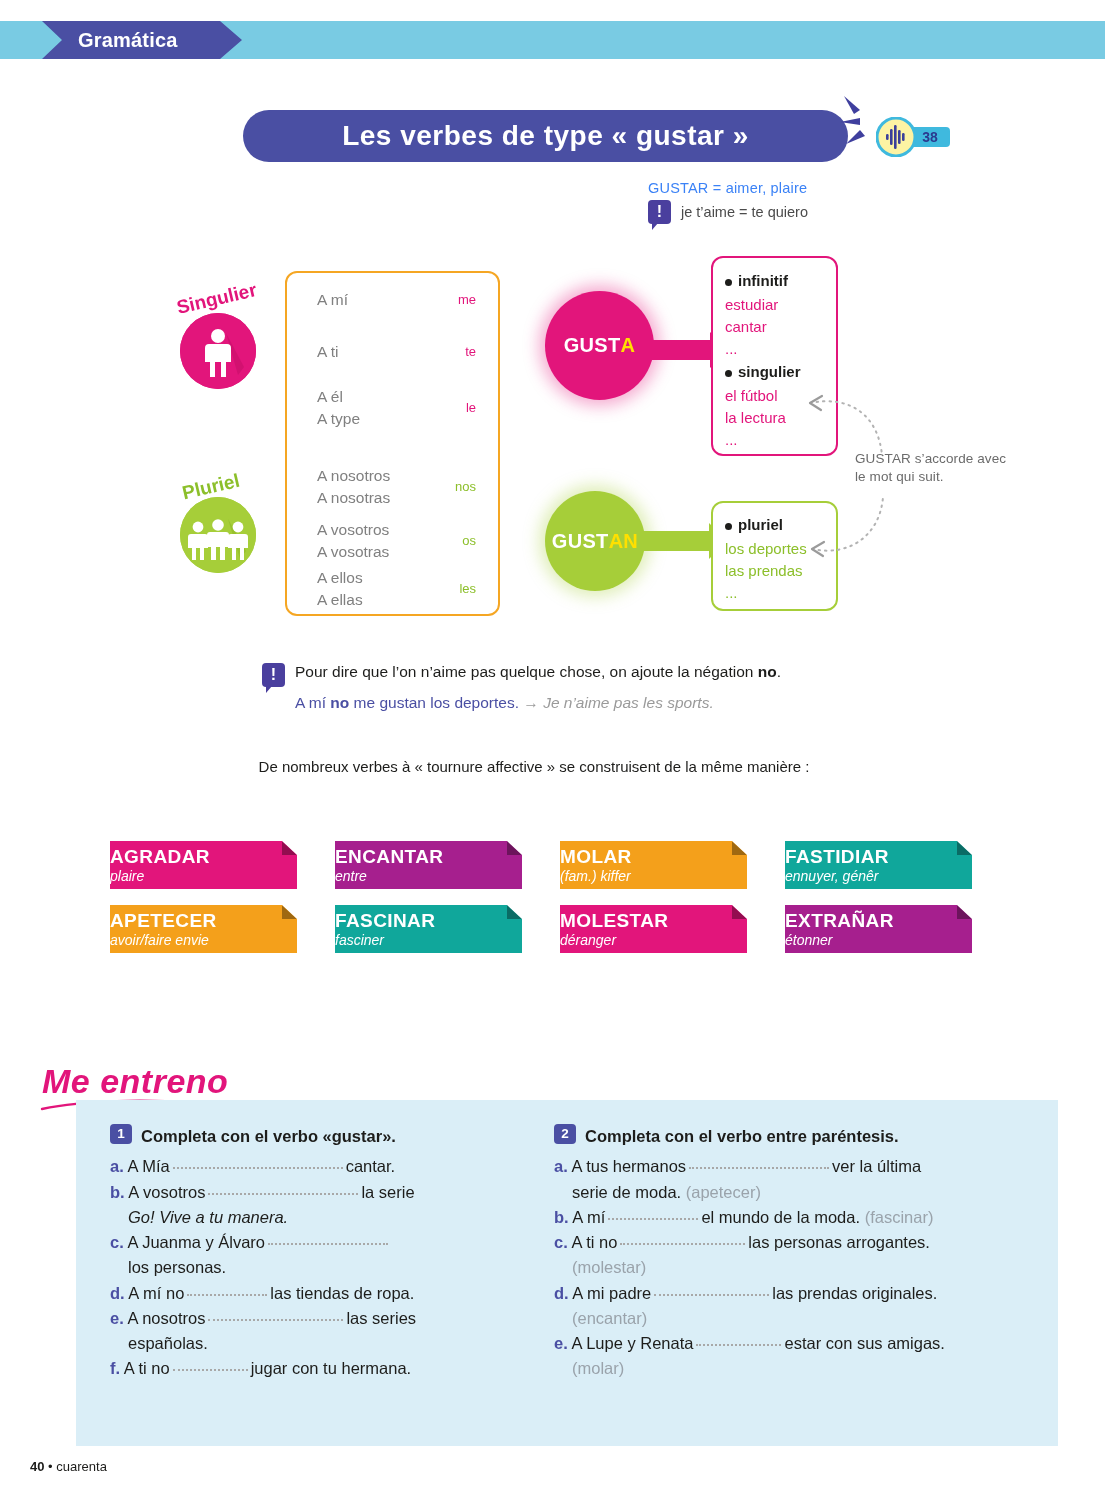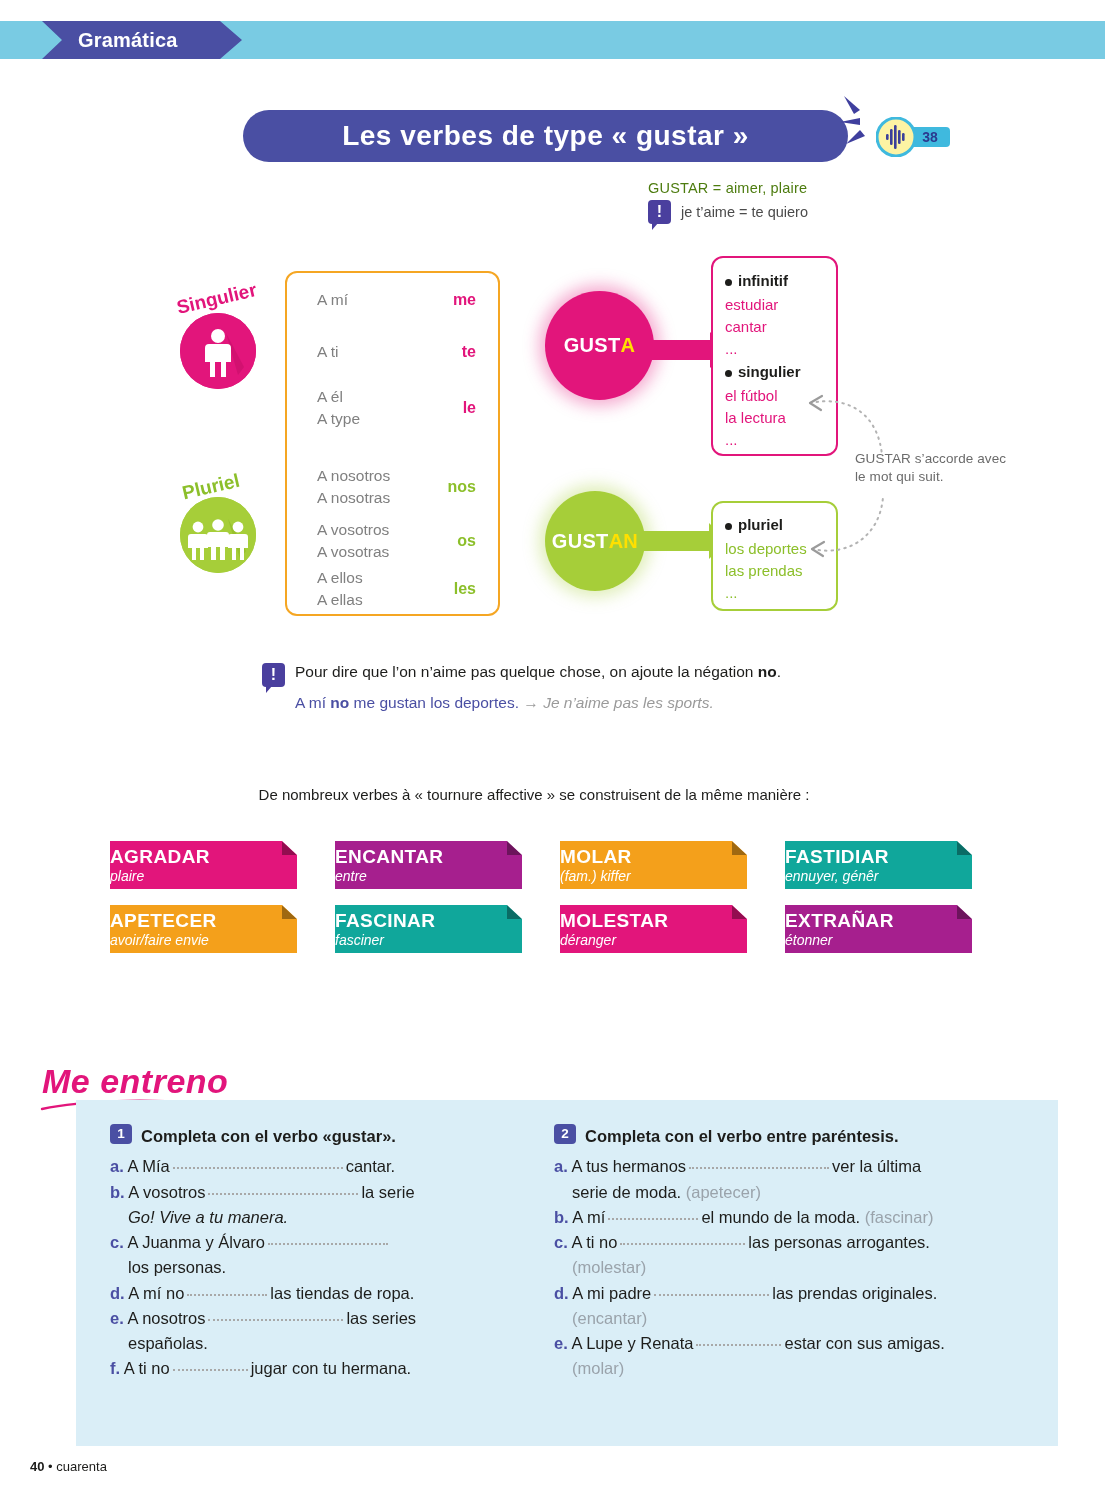--- a/index.html
+++ b/index.html
@@ -39,21 +39,21 @@
   }
   .spark{position:absolute;left:838px;top:92px;width:40px;height:60px;}
 
   .audio-badge{position:absolute;left:876px;top:117px;width:78px;height:40px;}
 
   
   .gustar-note{
     position:absolute;left:648px;top:180px;width:330px;
   }
   .gustar-note .l1{
-    font-size:14.5px;color:#4d7c0f;letter-spacing:.2px;margin-bottom:4px;
+    font-size:14.5px;color:#3b82f6;letter-spacing:.2px;margin-bottom:4px;
   }
   .gustar-note .l2{
     display:flex;align-items:center;gap:10px;font-size:14.5px;color:#4b4b4b;
   }
   .excl{
     position:relative;width:23px;height:24px;background:#4a3f9e;
     border-radius:4px;flex:none;
     display:flex;align-items:center;justify-content:center;
     color:#fff;font-weight:bold;font-size:16px;line-height:1;
   }
@@ -77,21 +77,21 @@
   .pron-box{
     position:absolute;left:285px;top:271px;width:211px;height:341px;
     border:2px solid #f5a623;border-radius:12px;background:#fff;
   }
   .pron-row{
     position:absolute;display:flex;width:100%;
     align-items:center;justify-content:space-between;
     padding:0 22px 0 30px;box-sizing:border-box;
   }
   .pron-left{color:#808080;font-size:15.5px;line-height:1.4;}
-  .pron-right{font-size:16px;font-weight:bold;}
+  .pron-right{font-size:13px;font-weight:normal;}
   .pron-right.s{color:#e2157b;}
   .pron-right.p{color:#8cbf2a;}
 
   
   .circ{
     position:absolute;border-radius:50%;
     display:flex;align-items:center;justify-content:center;
     color:#fff;font-weight:bold;font-size:20px;letter-spacing:.3px;
   }
   .circ.gusta{left:545px;top:291px;width:109px;height:109px;background:#e2157b;
@@ -132,21 +132,21 @@
   .dotted-svg{position:absolute;left:790px;top:385px;width:120px;height:185px;}
 
   
   .neg-note{position:absolute;left:262px;top:663px;width:620px;}
   .neg-l1{display:flex;align-items:flex-start;gap:10px;font-size:15.5px;color:#1d1d1b;}
   .neg-l2{font-size:15.5px;color:#4a4fa3;margin-top:7px;padding-left:33px;}
   .neg-l2 .fr{color:#9a9a9a;font-style:italic;}
 
   
   .verbs-intro{
-    position:absolute;left:0;top:786px;width:1068px;text-align:center;
+    position:absolute;left:0;top:758px;width:1068px;text-align:center;
     font-size:15px;color:#1d1d1b;
   }
 
   
   .banners{position:absolute;left:110px;top:841px;width:890px;}
   .brow{display:flex;gap:38px;margin-bottom:16px;}
   .banner{
     position:relative;width:187px;height:48px;box-sizing:border-box;
     padding-top:6px;color:#fff;
     clip-path:polygon(0 0, 172px 0, 187px 14px, 187px 100%, 0 100%);

